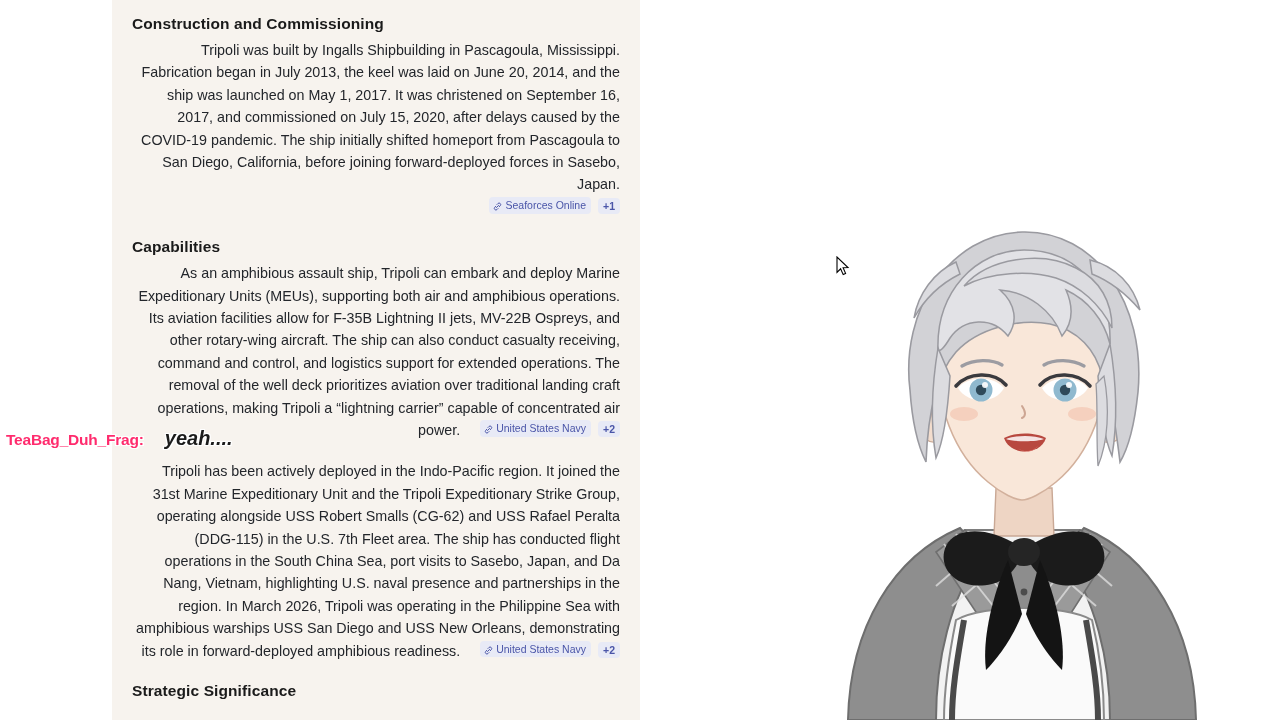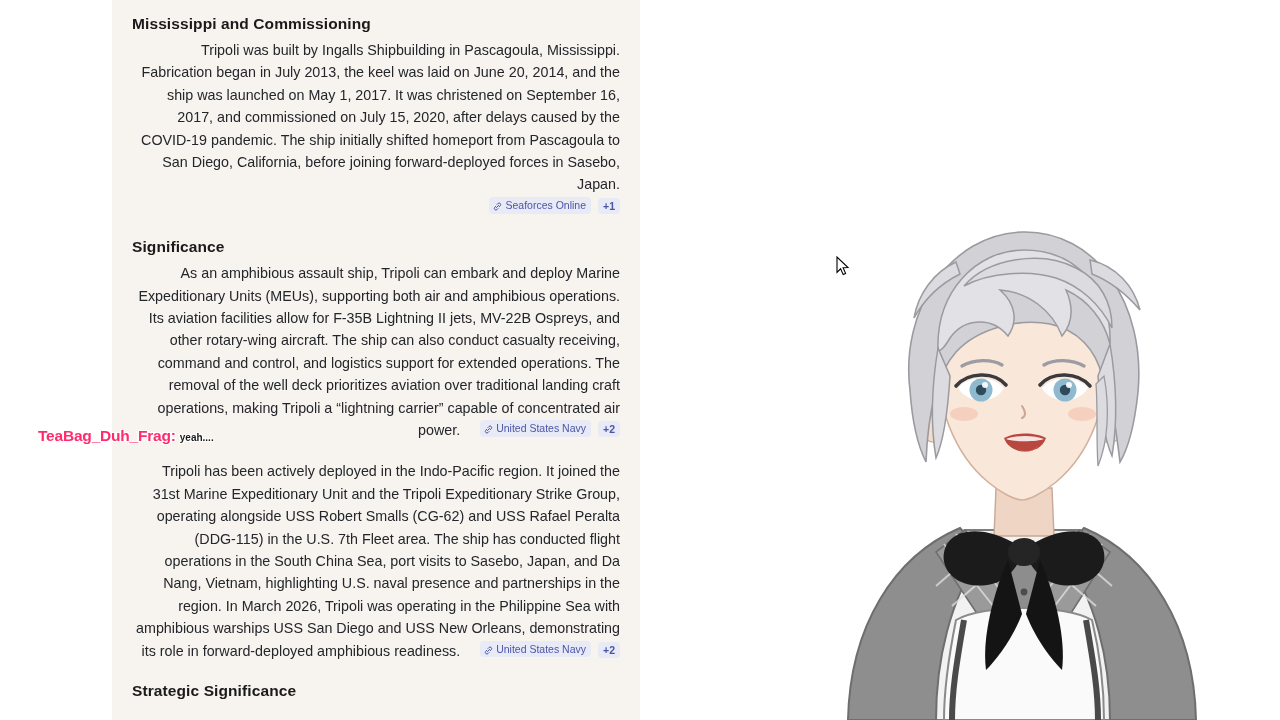--- a/index.html
+++ b/index.html
@@ -96,49 +96,49 @@
     white-space: nowrap;
   }
 
   
   .chat-overlay {
     position: absolute;
     left: 6px;
     top: 427px;
     display: flex;
     align-items: baseline;
-    gap: 4px;
+    gap: 21px;
     z-index: 40;
     white-space: nowrap;
-    margin-left: 32px;
   }
 
   .chat-user {
     font-size: 15.5px;
     font-weight: bold;
     color: #ff2b6d;
     text-shadow:
       -1.4px -1.4px 0 #ffffff,
        1.4px -1.4px 0 #ffffff,
       -1.4px  1.4px 0 #ffffff,
        1.4px  1.4px 0 #ffffff,
        0 0 2px #ffffff;
     letter-spacing: -0.2px;
   }
 
   .chat-msg {
-    font-size: 10px
+    font-size: 20px
     ;
     font-weight: bold;
     color: #1b1b1b;
     text-shadow:
       -1.2px -1.2px 0 #ffffff,
        1.2px -1.2px 0 #ffffff,
       -1.2px  1.2px 0 #ffffff,
        1.2px  1.2px 0 #ffffff;
+    font-style: italic;
   }
 
   
   .cursor {
     position: absolute;
     left: 836px;
     top: 256px;
     width: 14px;
     height: 20px;
     z-index: 60;
@@ -157,40 +157,40 @@
 </style>
 </head>
 <body>
 
 <div id="screen">
 
   <div class="article-panel">
     <div class="article-inner">
 
       <div class="section">
-        <div class="sec-title">Mississippi and Commissioning</div>
+        <div class="sec-title">Construction and Commissioning</div>
         <p class="sec-body"><span>Tripoli was built by Ingalls Shipbuilding in Pascagoula, Mississippi. Fabrication began in July 2013, the keel was laid on June 20, 2014, and the ship was launched on May 1, 2017. It was christened on September 16, 2017, and commissioned on July 15, 2020, after delays caused by the COVID-19 pandemic. The ship initially shifted homeport from Pascagoula to San Diego, California, before joining forward-deployed forces in Sasebo, Japan.</span><br>
           <span class="chip">
             <span class="link-ic">
               <svg width="9" height="9" viewBox="0 0 12 12">
                   <g fill="none" stroke="#4a55a8" stroke-width="1.3" stroke-linecap="round">
                     <path d="M4.6 7.4 7.4 4.6"></path>
                     <path d="M5.3 3.3 6.6 2a2.1 2.1 0 0 1 3 3L8.3 6.3"></path>
                     <path d="M6.7 8.7 5.4 10a2.1 2.1 0 0 1-3-3l1.3-1.3"></path>
                   </g>
                 </svg>
             </span>
             <span>Seaforces Online</span>
           </span>
           <span class="chip-more">+1</span>
         </p>
       </div>
 
       <div class="section">
-        <div class="sec-title">Significance</div>
+        <div class="sec-title">Capabilities</div>
         <p class="sec-body"><span>As an amphibious assault ship, Tripoli can embark and deploy Marine Expeditionary Units (MEUs), supporting both air and amphibious operations. Its aviation facilities allow for F-35B Lightning II jets, MV-22B Ospreys, and other rotary-wing aircraft. The ship can also conduct casualty receiving, command and control, and logistics support for extended operations. The removal of the well deck prioritizes aviation over traditional landing craft operations, making Tripoli a “lightning carrier” capable of concentrated air power.</span>
           <span class="chip">
             <span class="link-ic">
               <svg width="9" height="9" viewBox="0 0 12 12">
                   <g fill="none" stroke="#4a55a8" stroke-width="1.3" stroke-linecap="round">
                     <path d="M4.6 7.4 7.4 4.6"></path>
                     <path d="M5.3 3.3 6.6 2a2.1 2.1 0 0 1 3 3L8.3 6.3"></path>
                     <path d="M6.7 8.7 5.4 10a2.1 2.1 0 0 1-3-3l1.3-1.3"></path>
                   </g>
                 </svg>

